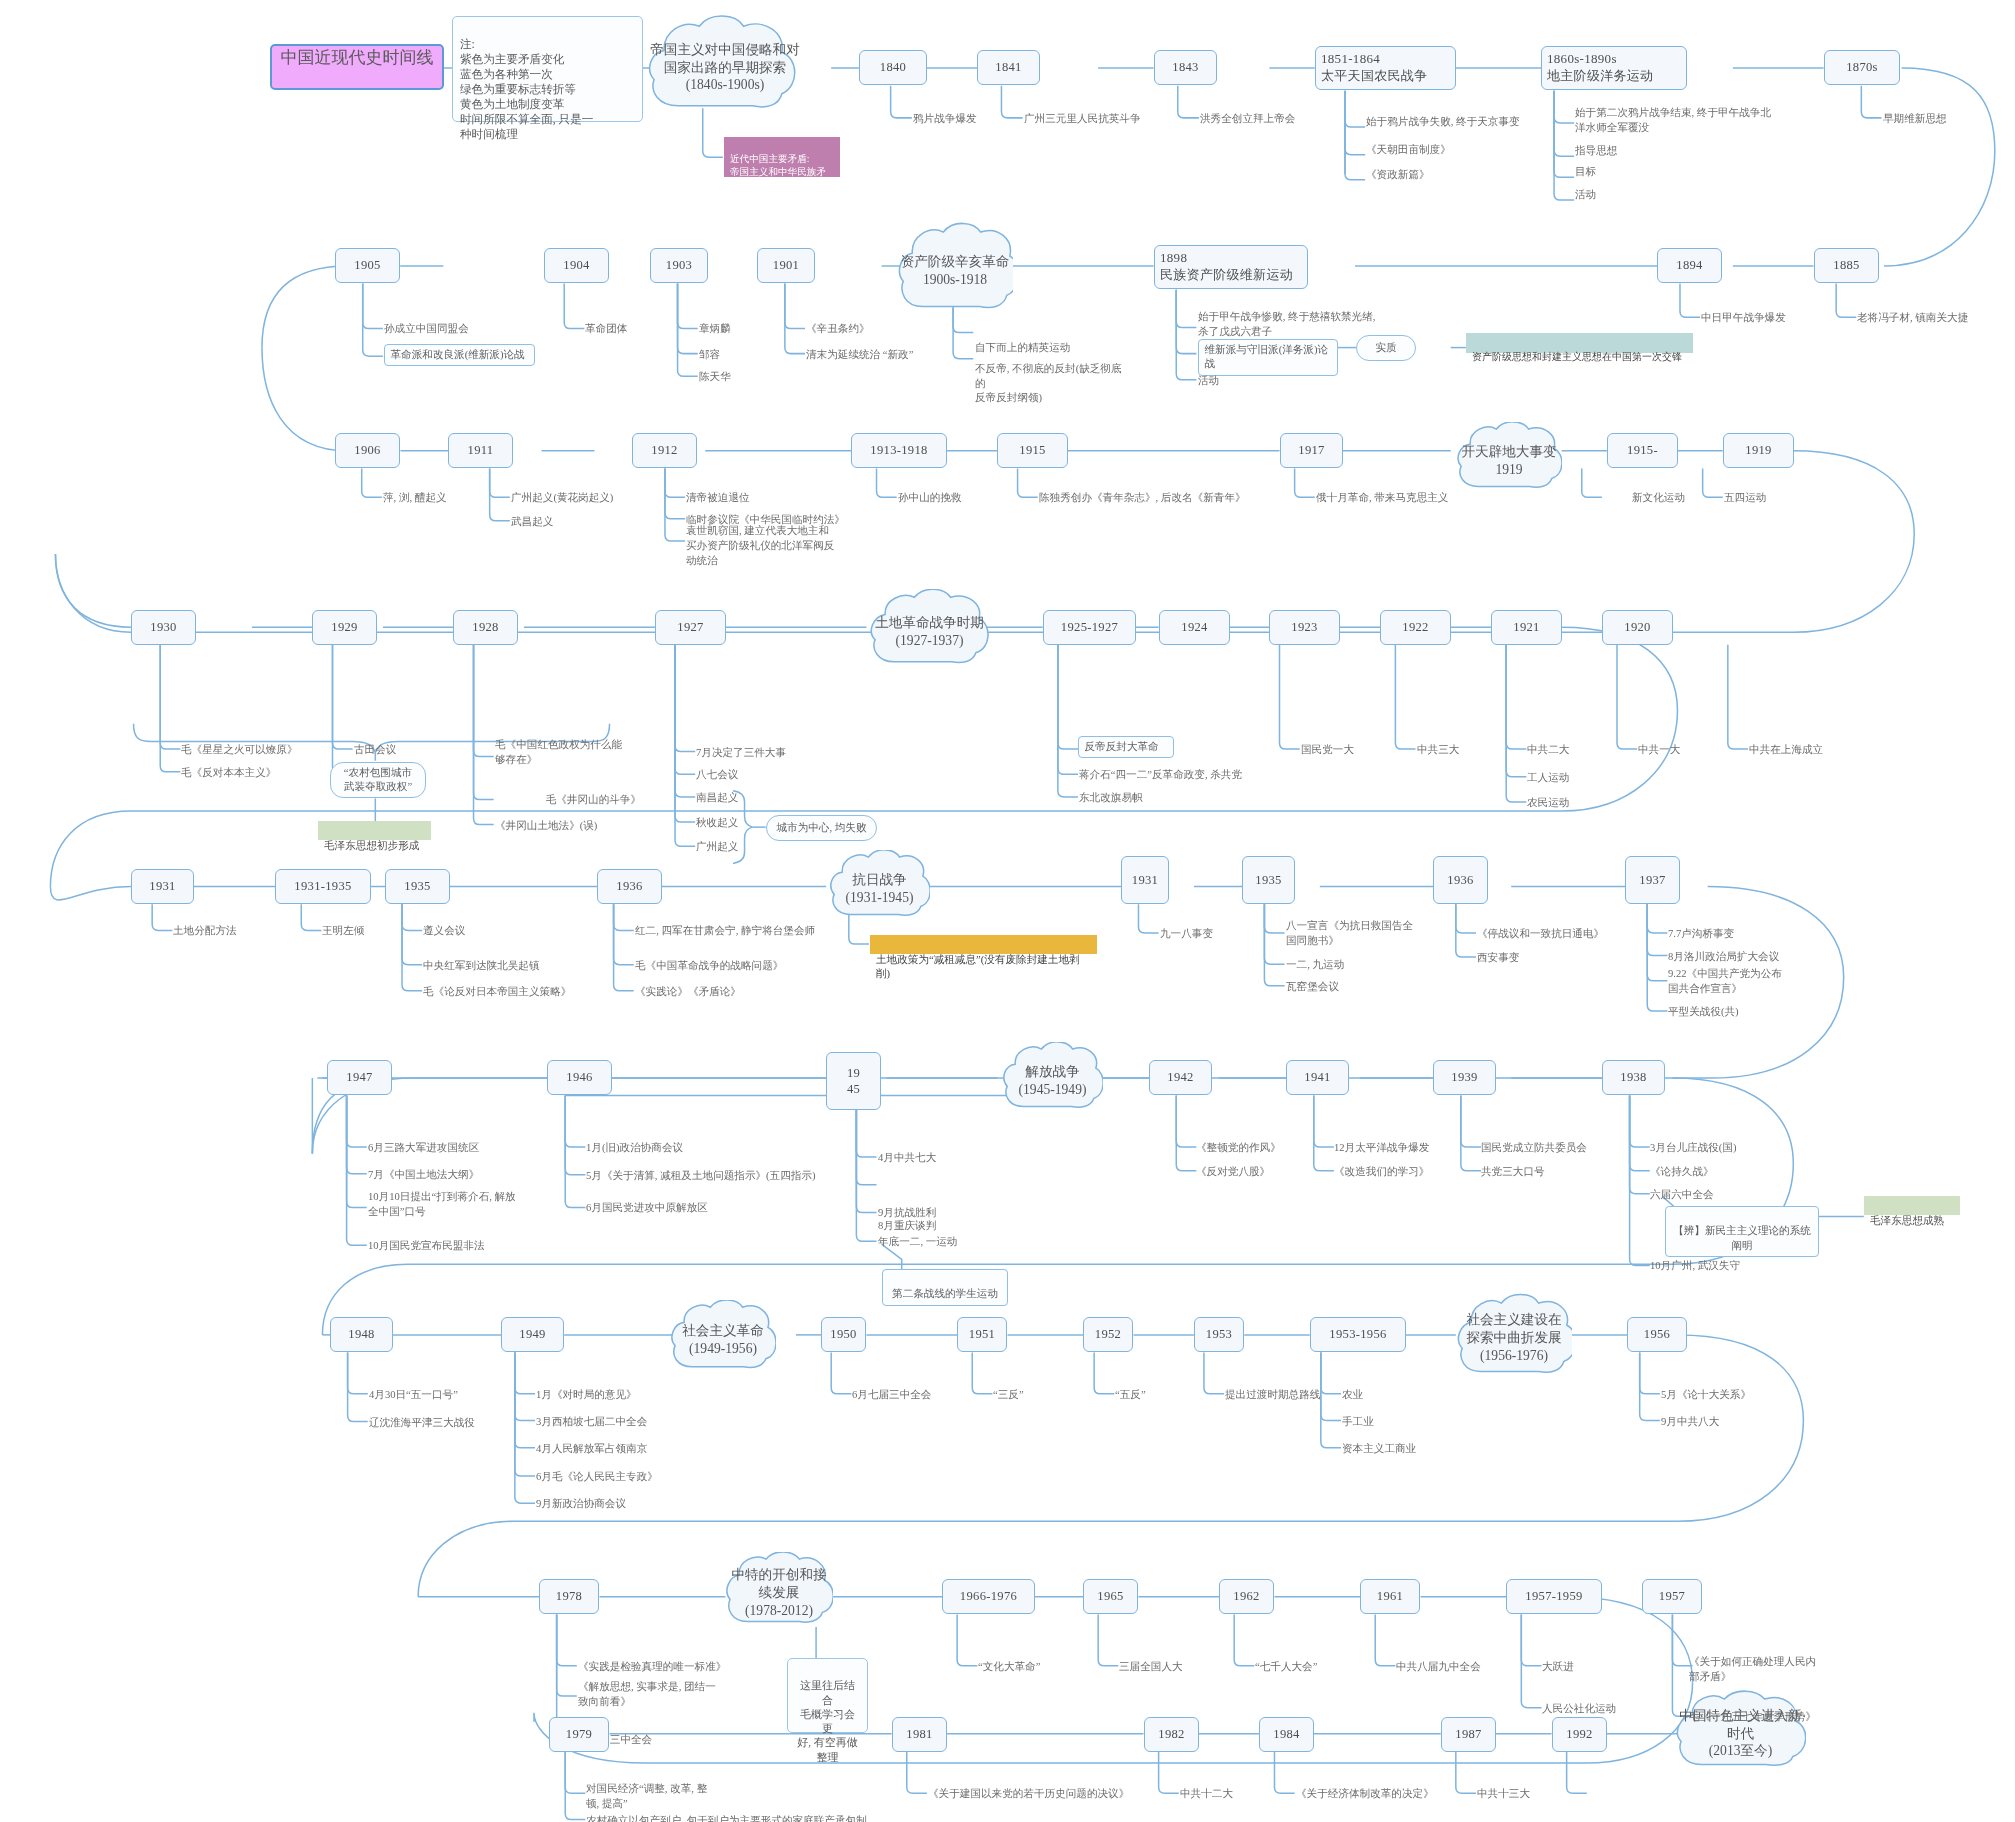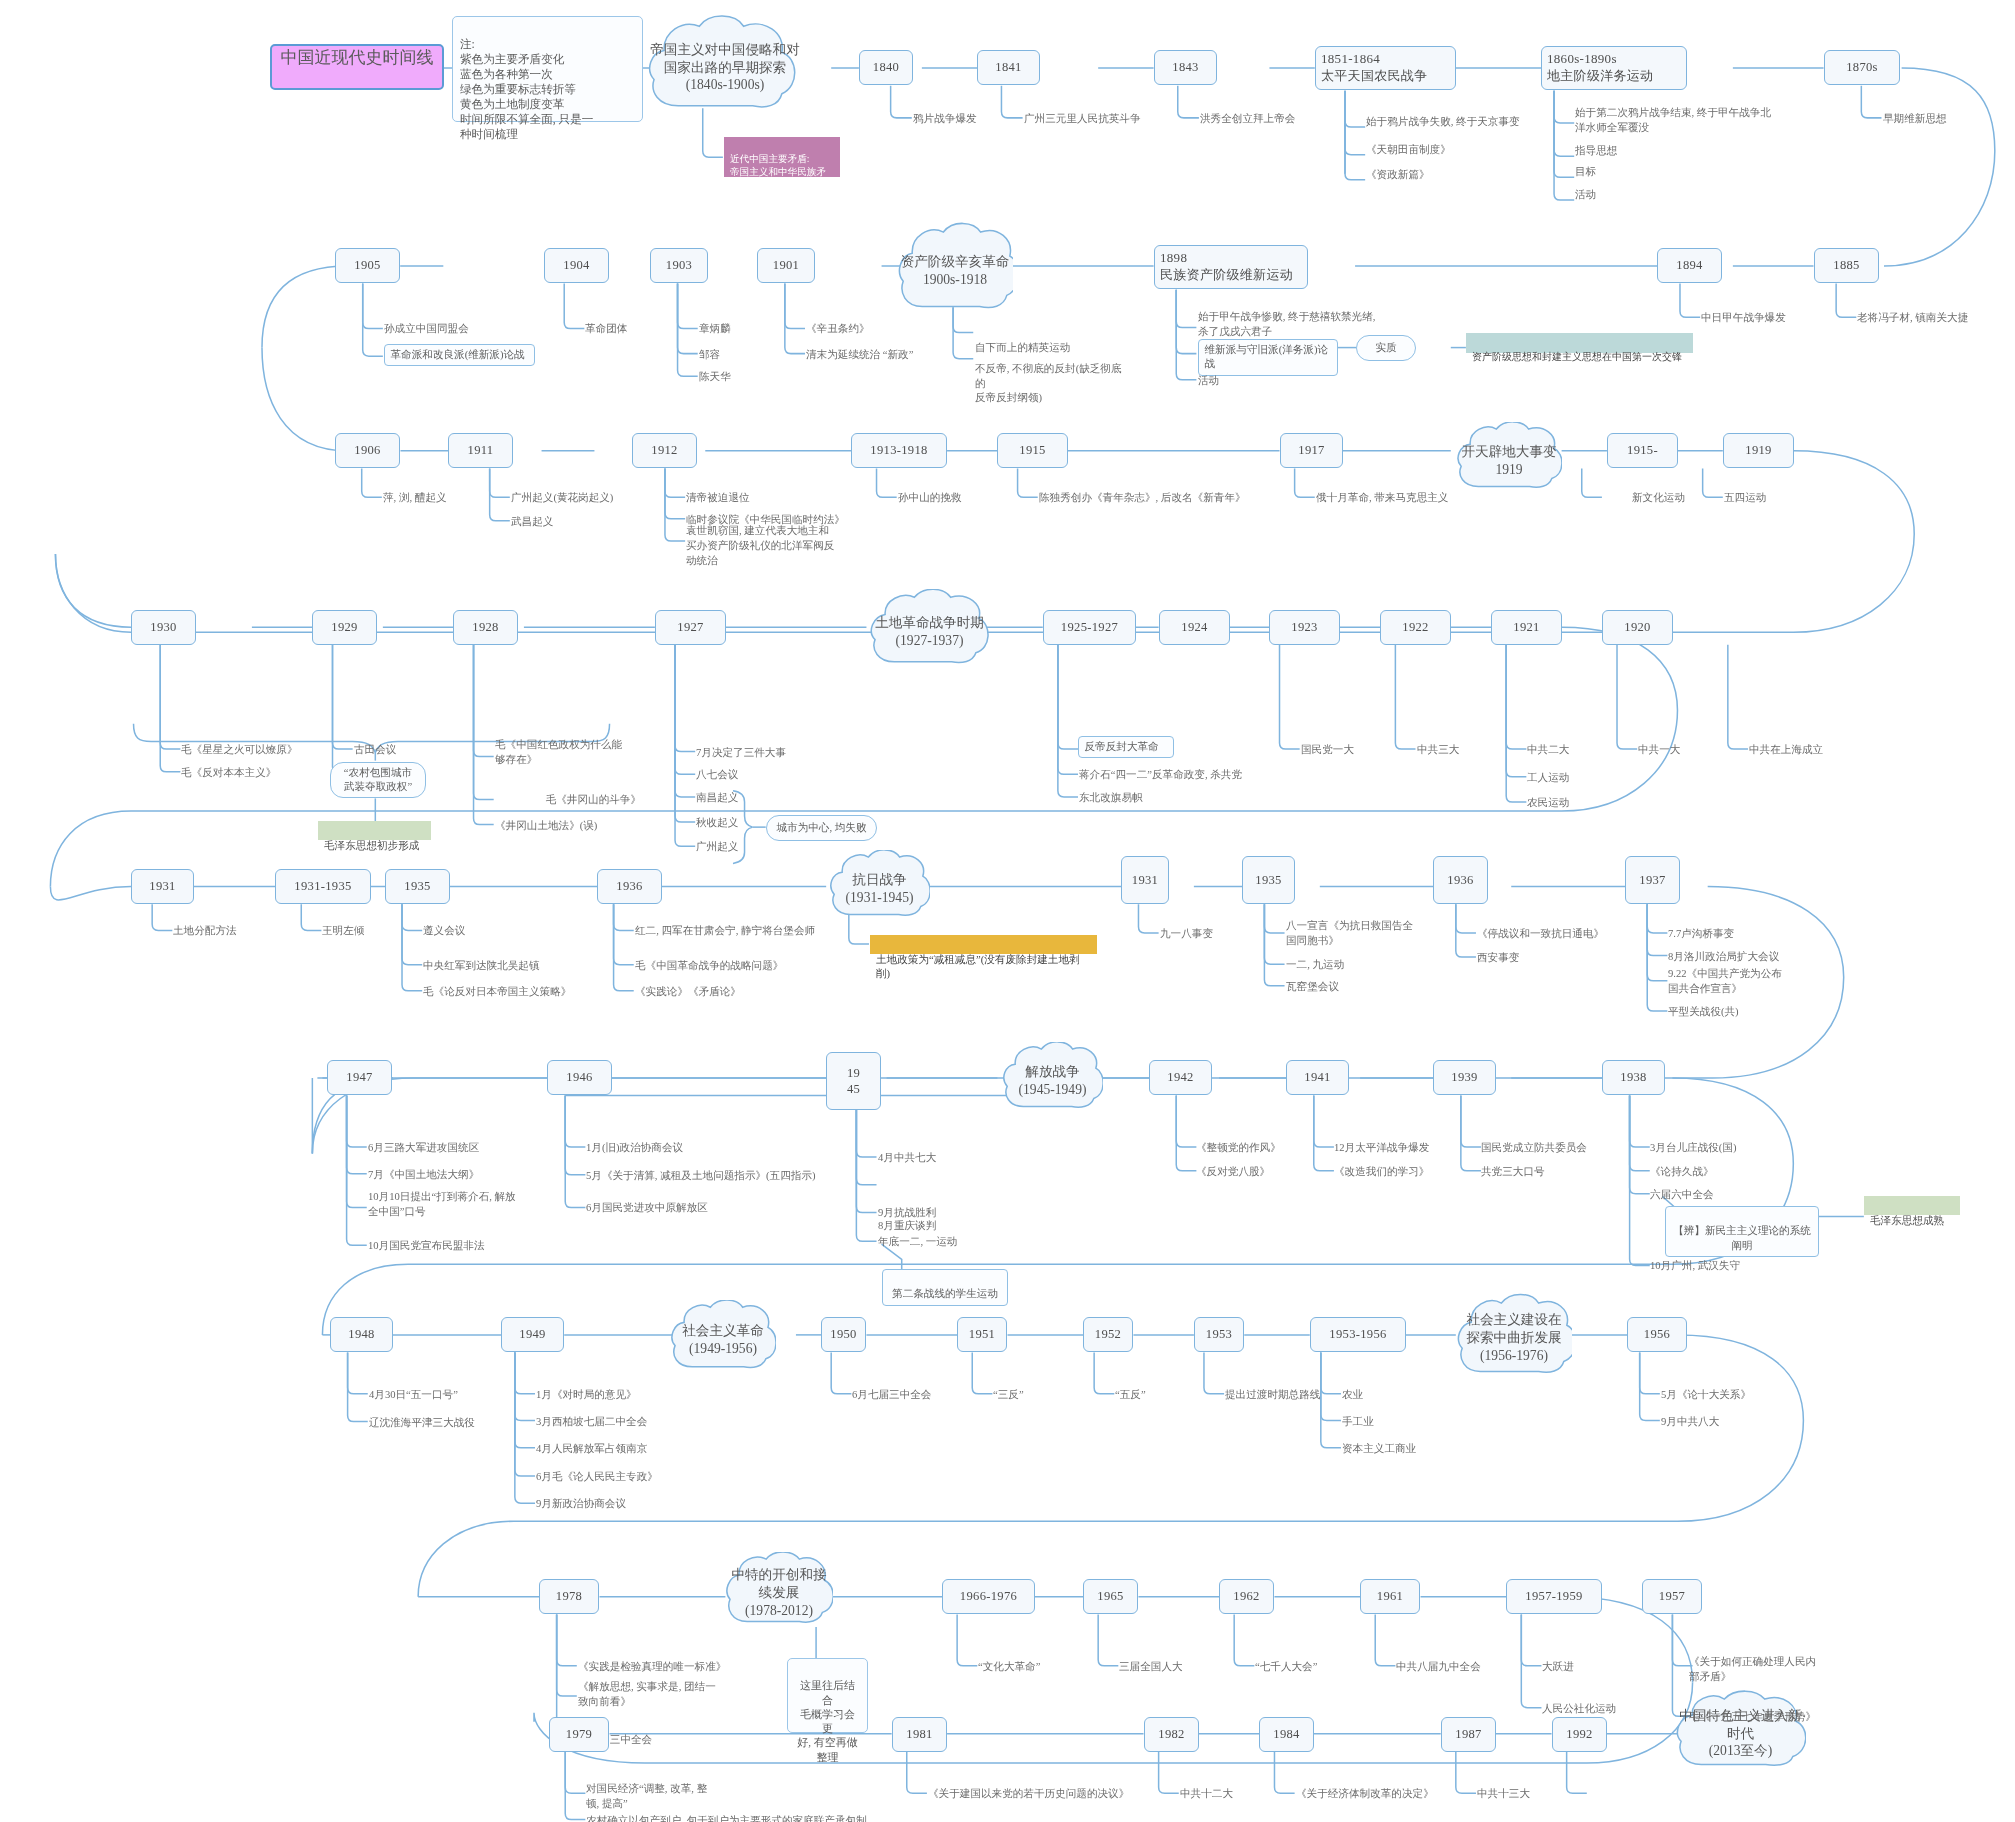--- a/index.html
+++ b/index.html
@@ -478,21 +478,21 @@
   </div>
 
   <div class="cloud" style="left:1675px;top:1690px;width:131px;height:78px;">
     <svg viewBox="0 0 260 155" width="131" height="78">
       <path d="M52,148 C18,148 4,122 12,102 C-4,86 8,54 34,50 C32,20 72,2 98,18 C118,-4 162,-2 178,18 C214,6 248,32 240,62 C268,74 266,122 234,132 C228,148 204,152 180,148 Z" fill="#f2f7fc" stroke="#7fb4de" stroke-width="3"></path>
     </svg>
     <div class="cloudtxt">中国特色主义进入新时代
 (2013至今)</div>
   </div>
 
-  <div class="node year" style="left:859px;top:50px;width:54px;height:35px;">
+  <div class="node year" style="left:859px;top:50px;width:68px;height:35px;">
     <span>1840</span></div>
   <div class="leaf" style="left:913px;top:112px;width:121px;"><span>鸦片战争爆发</span></div>
 
   <div class="node year" style="left:977px;top:50px;width:63px;height:35px;">
     <span>1841</span></div>
   <div class="leaf" style="left:1024px;top:112px;width:151px;"><span>广州三元里人民抗英斗争</span></div>
 
   <div class="node year" style="left:1154px;top:50px;width:63px;height:35px;">
     <span>1843</span></div>
   <div class="leaf" style="left:1200px;top:112px;width:151px;"><span>洪秀全创立拜上帝会</span></div>

